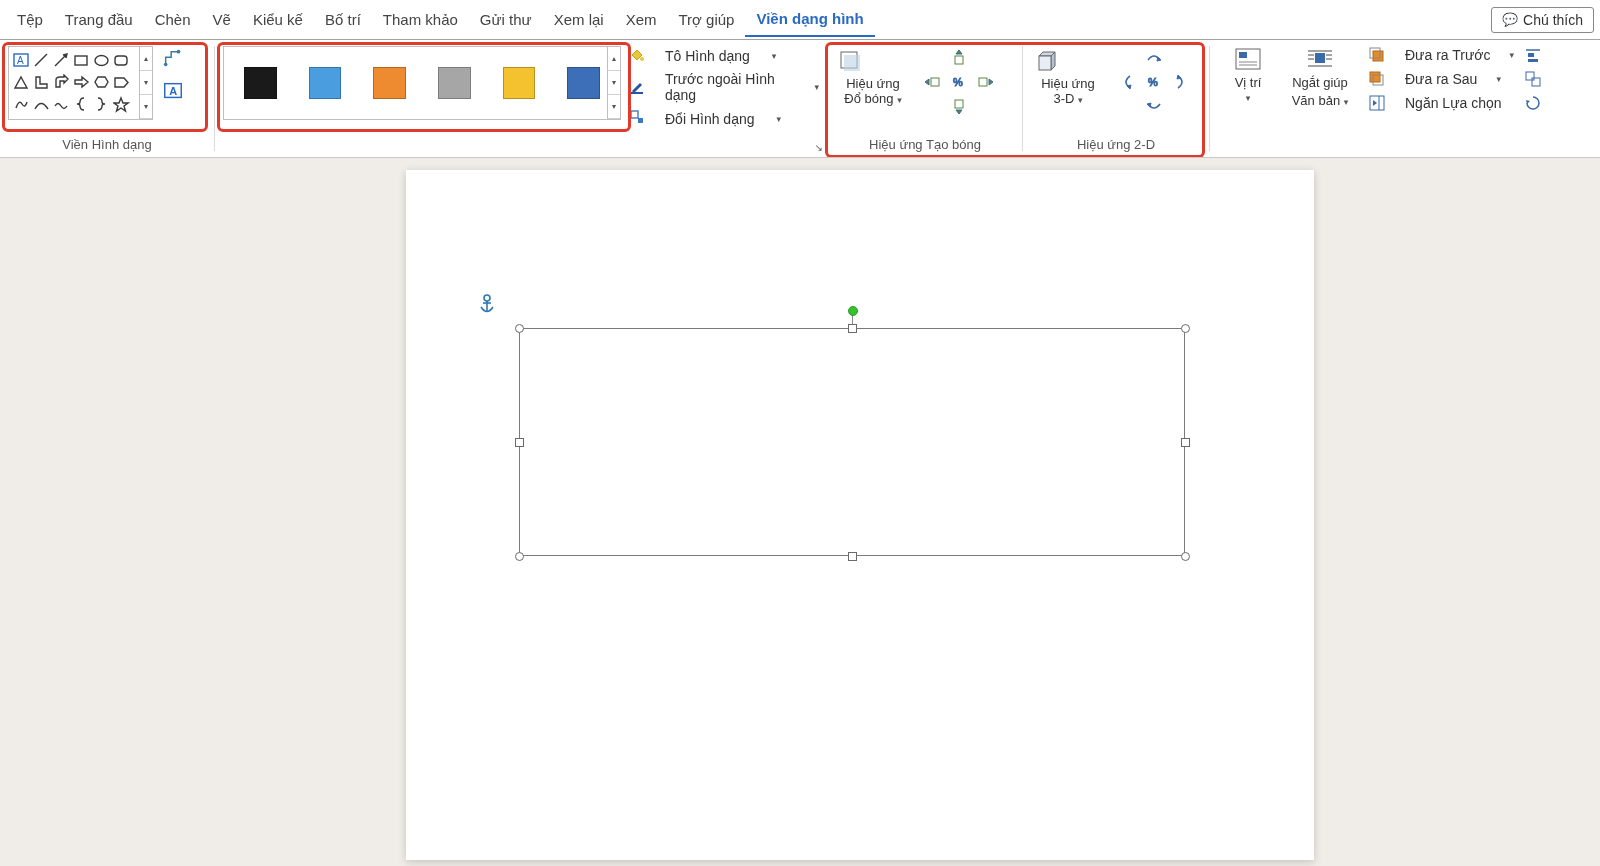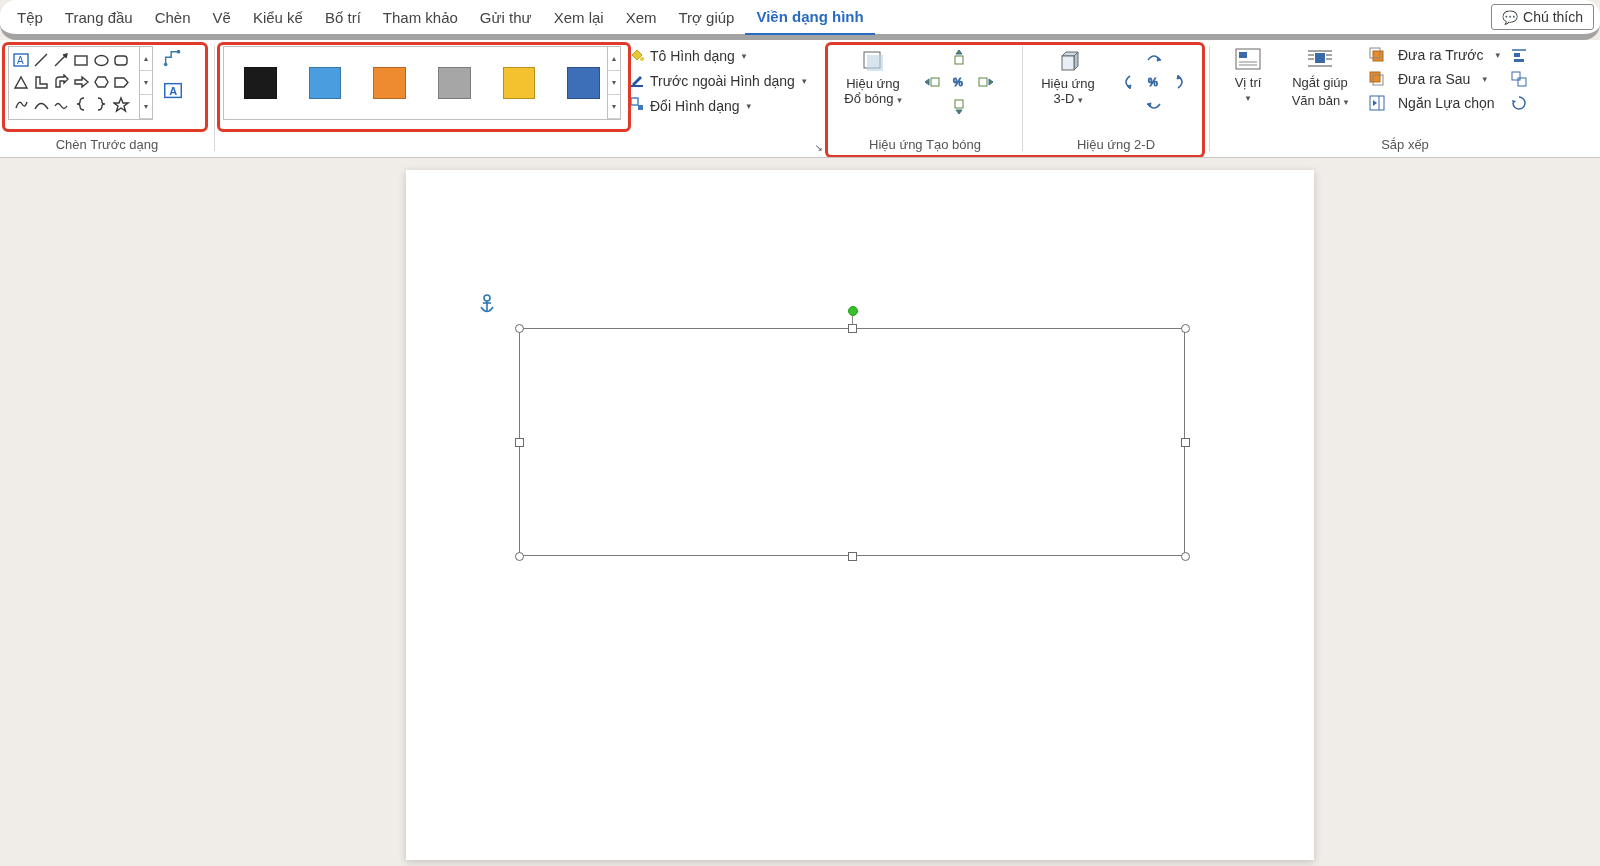--- a/index.html
+++ b/index.html
@@ -5,23 +5,22 @@
 * { box-sizing: border-box; margin: 0; padding: 0; font-family: "Segoe UI", Arial, sans-serif; }
 body { background: #f0ede8; overflow: hidden; }
 
 
 .menubar {
   display: flex;
   align-items: center;
   height: 40px;
   background: #fff;
   padding: 0 6px;
-  border-bottom: 6px solid #a3a3a3;
+  border-bottom: 1px solid #a3a3a3;
   font-size: 15px;
-  border-radius: 16px;
 }
 .menubar .menuitem {
   padding: 8px 11px;
   color: #444;
   cursor: default;
 }
 .menubar .menuitem.active {
   color: #2a6ac2;
   border-bottom: 2px solid #2a6ac2;
   font-weight: 600;
@@ -120,46 +119,46 @@
 .style-gallery .swatch.black { background:#1a1a1a; }
 .style-gallery .swatch.blue  { background:#4a9ee0; }
 .style-gallery .swatch.orange{ background:#ee8a2f; }
 .style-gallery .swatch.gray  { background:#a6a6a6; }
 .style-gallery .swatch.yellow{ background:#f3c22e; }
 .style-gallery .swatch.dblue { background:#3d6fb8; }
 
 .style-side {
   display:flex; flex-direction:column; gap:6px; margin-left:8px;
 }
-.style-side .row { display:flex; align-items:center; gap:5px; color:#333; font-size:14px; }
+.style-side .row { display:flex; align-items:center; gap:20px; color:#333; font-size:14px; }
 .style-side .row .chev { margin-left:2px; }
 .paint-icon { color:#e7c837; }
 .outline-icon svg line { stroke:#2455a4; stroke-width:2; }
 .change-icon { color:#3e7ac2; }
 
 
 .big-btn {
-  display:flex; flex-direction:column; align-items:center; justify-content:center;
+  display:flex; flex-direction:column; justify-content:center;
   width:74px; padding-top:2px;
   font-size:13px; color:#333; text-align:center;
 }
 .big-btn svg { width:28px; height:28px; }
 .nudge-grid {
   display:grid; grid-template-columns:repeat(3,26px); grid-template-rows:repeat(3,24px);
   align-items:center; justify-items:center;
 }
 .nudge-grid .cell { width:24px; height:22px; display:flex; align-items:center; justify-content:center; }
 .nudge-grid svg { width:20px; height:20px; stroke:#4a6; stroke:#3a6aa8; }
 .tiny-launcher { position:absolute; right:4px; bottom:4px; font-size:10px; color:#666; }
 
 
 .arr-col { display:flex; flex-direction:column; align-items:center; justify-content:flex-start; gap:3px; width:60px; font-size:13px; color:#333; text-align:center;}
 .arr-col svg { width:30px; height:26px; }
 .arr-list { display:flex; flex-direction:column; gap:6px; margin-left:6px; }
-.arr-list .row { display:flex; align-items:center; gap:12px; font-size:14px; color:#333; }
+.arr-list .row { display:flex; align-items:center; gap:19px; font-size:14px; color:#333; }
 .arr-list svg { width:18px; height:18px; }
 
 
 .canvas-wrap {
   position:absolute;
   top:158px; left:0; right:0; bottom:0;
   overflow:hidden;
 }
 .page {
   position:absolute;
@@ -306,21 +305,21 @@
             </svg>
         </div>
         <div class="btn">
           <svg viewBox="0 0 24 24">
               <rect x="3" y="4" width="18" height="15" stroke="#2a6ac2" fill="none" stroke-width="1.6"></rect>
               <text x="8" y="16" fill="#2a6ac2" font-size="12" font-weight="bold">A</text>
             </svg>
         </div>
       </div>
     </div>
-    <div class="group-label">Chèn Trước dạng</div>
+    <div class="group-label">Viền Hình dạng</div>
   </div>
 
   <div class="vsep"></div>
 
   <div class="group" style="width:612px">
     <div class="highlight-red" style="left:2px;top:2px;width:414px;height:90px"></div>
     <div class="group-body">
       <div class="style-gallery">
         <div class="swatch black"></div>
         <div class="swatch blue"></div>
@@ -537,21 +536,20 @@
             </svg>
         </div>
         <div class="row">
           <svg viewBox="0 0 18 18">
               <path d="M9 3 A6 6 0 1 1 3 9" fill="none" stroke="#3a6aa8" stroke-width="1.5"></path>
               <path d="M2 6 L3 10 L6 7 Z" fill="#3a6aa8"></path>
             </svg>
         </div>
       </div>
     </div>
-    <div class="group-label">Sắp xếp</div>
   </div>
 </div>
 
 <div class="canvas-wrap">
   <div class="page">
     <div class="anchor">
       <svg viewBox="0 0 18 20">
           <circle cx="9" cy="4" r="3" fill="none" stroke="#2c78b3" stroke-width="1.6"></circle>
           <line x1="9" y1="7" x2="9" y2="18" stroke="#2c78b3" stroke-width="1.6"></line>
           <path d="M3 13 Q9 22 15 13" fill="none" stroke="#2c78b3" stroke-width="1.6"></path>

